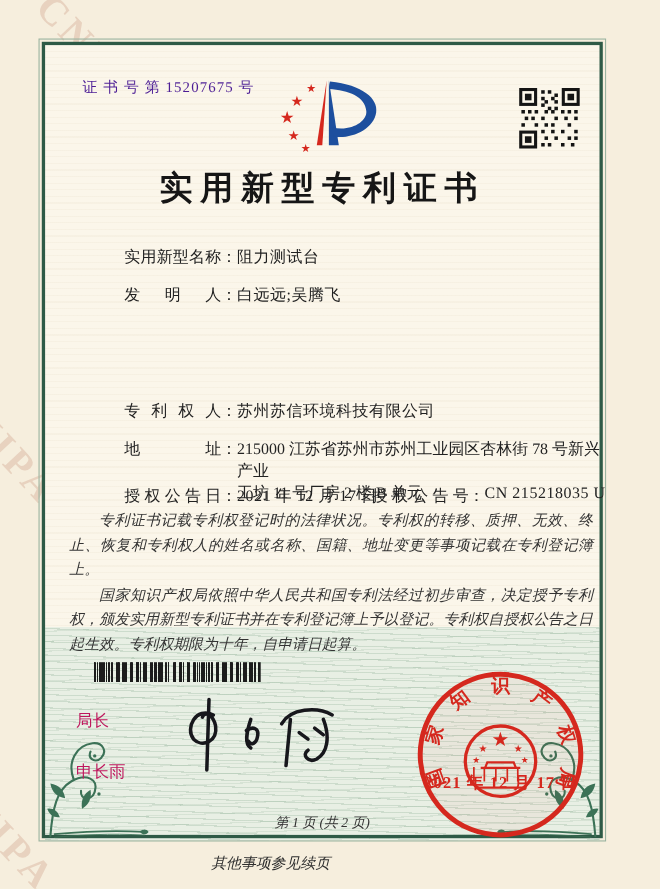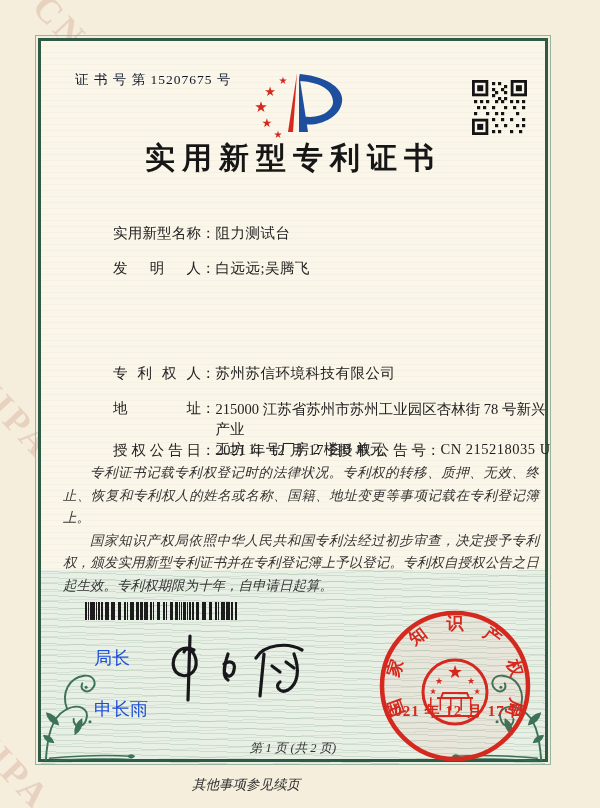--- a/index.html
+++ b/index.html
@@ -43,26 +43,26 @@
     box-sizing:border-box;border:1px solid #9ab3a0;z-index:5;pointer-events:none;
   }
   .frame::before{
     content:"";position:absolute;inset:2px;border:3px solid #2e5a46;
   }
   .flourish{position:absolute;z-index:6;}
 
   
   .cert-number{
     position:absolute;left:75px;top:71px;z-index:7;
-    font-size:13.5px;letter-spacing:1px;color:#0f172a;
+    font-size:13.5px;letter-spacing:1px;color:#4c1d95;
   }
   .logo{position:absolute;left:250px;top:70px;z-index:7;}
   .qr{position:absolute;left:471px;top:79px;z-index:7;}
   .title{
-    position:absolute;left:35px;top:138px;width:516px;z-index:7;
+    position:absolute;left:35px;top:151px;width:516px;z-index:7;
     text-align:center;font-size:30px;font-weight:bold;letter-spacing:7px;
     color:#161616;
   }
 
   
   .row{position:absolute;left:85px;z-index:7;font-size:14.5px;color:#222;white-space:nowrap;margin-left:28px;}
   .flabel{
     display:inline-block;width:88px;text-align:justify;text-align-last:justify;
     vertical-align:top;
   }
@@ -81,23 +81,23 @@
   .paras p{margin:0;text-indent:2em;text-align:justify;}
 
   
   .barcode{
     position:absolute;left:85px;top:602px;width:152px;height:18px;z-index:7;
     background-image:
       repeating-linear-gradient(90deg,#1c1c1c 0 2px,rgba(0,0,0,0) 2px 3px,#1c1c1c 3px 4px,rgba(0,0,0,0) 4px 7px,#1c1c1c 7px 10px,rgba(0,0,0,0) 10px 13px),
       repeating-linear-gradient(90deg,#1c1c1c 0 1px,rgba(0,0,0,0) 1px 5px,#1c1c1c 5px 7px,rgba(0,0,0,0) 7px 11px,#1c1c1c 11px 12px,rgba(0,0,0,0) 12px 17px);
   }
   .director{
-    position:absolute;left:94px;top:646px;z-index:7;
+    position:absolute;left:69px;top:646px;z-index:7;
     font-family:"Liberation Sans","DejaVu Sans",sans-serif;
-    font-size:18px;color:#1d4ed8;
+    font-size:15px;color:#be185d;
   }
   .director .name{margin-top:27px;}
   .signature{position:absolute;left:158px;top:628px;z-index:7;}
   .seal{position:absolute;left:375px;top:604px;z-index:8;}
   .seal-date{
     position:absolute;left:363px;top:702px;width:185px;z-index:9;
     text-align:center;font-size:15px;font-weight:bold;color:#d5281e;
     letter-spacing:1px;white-space:nowrap;
   }
   .page-info{

